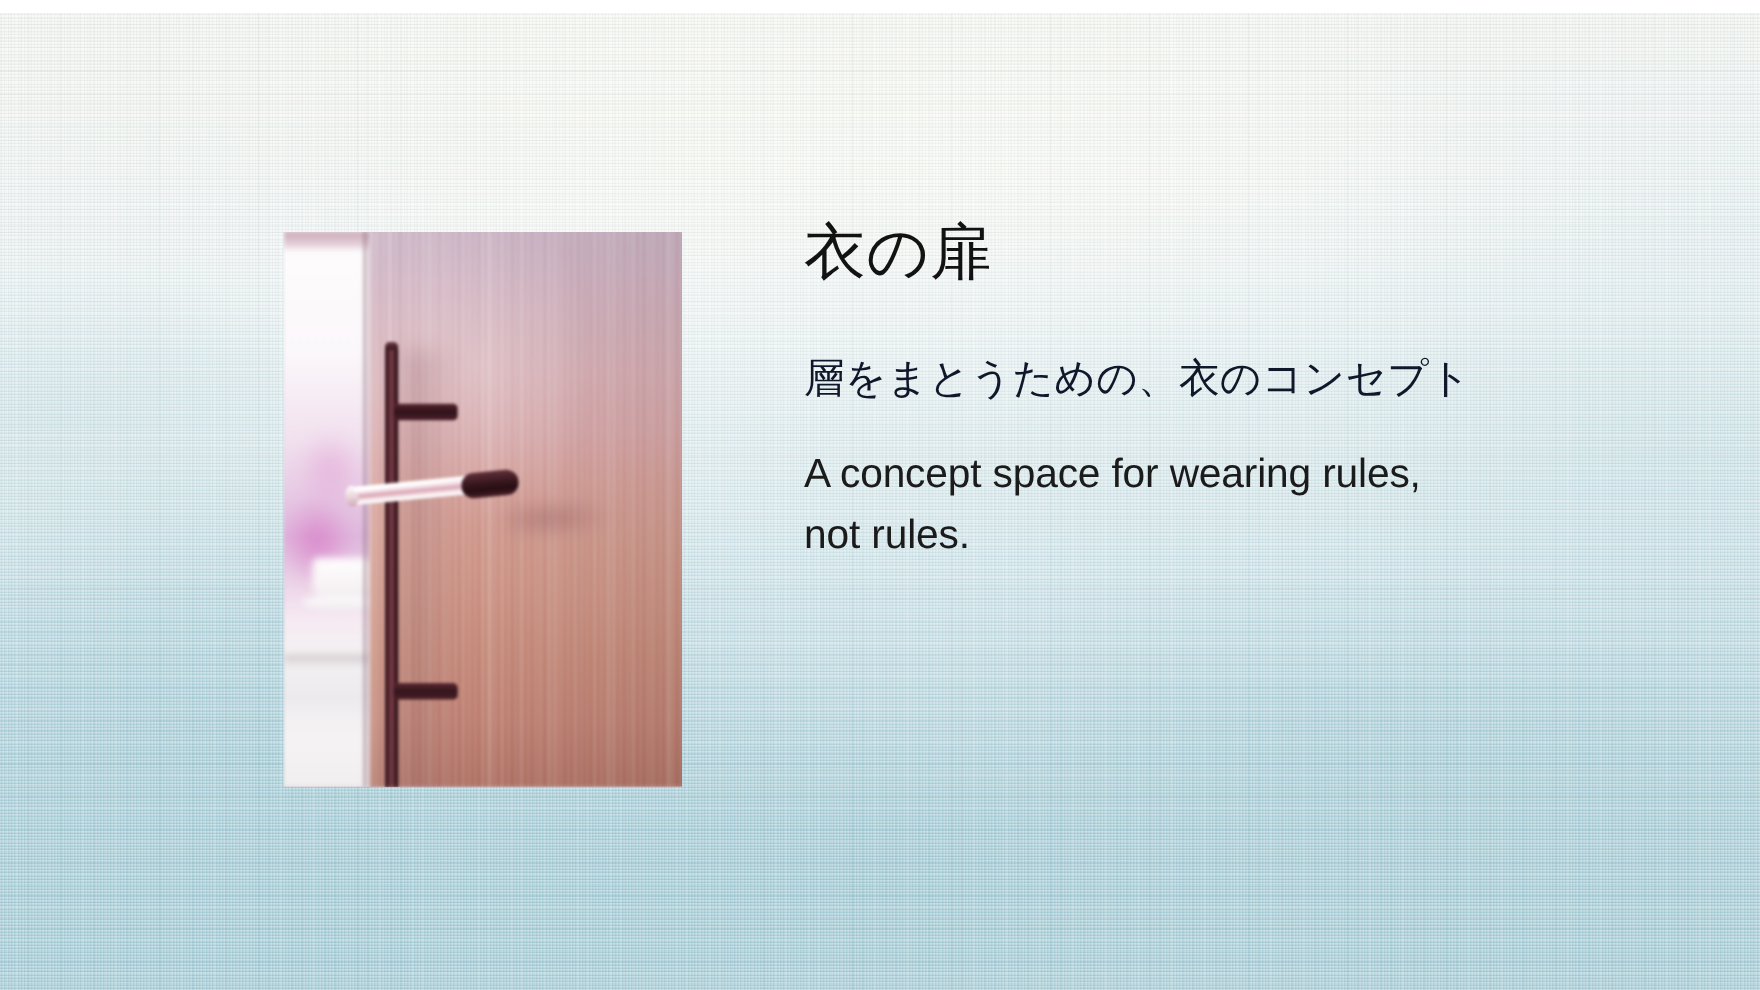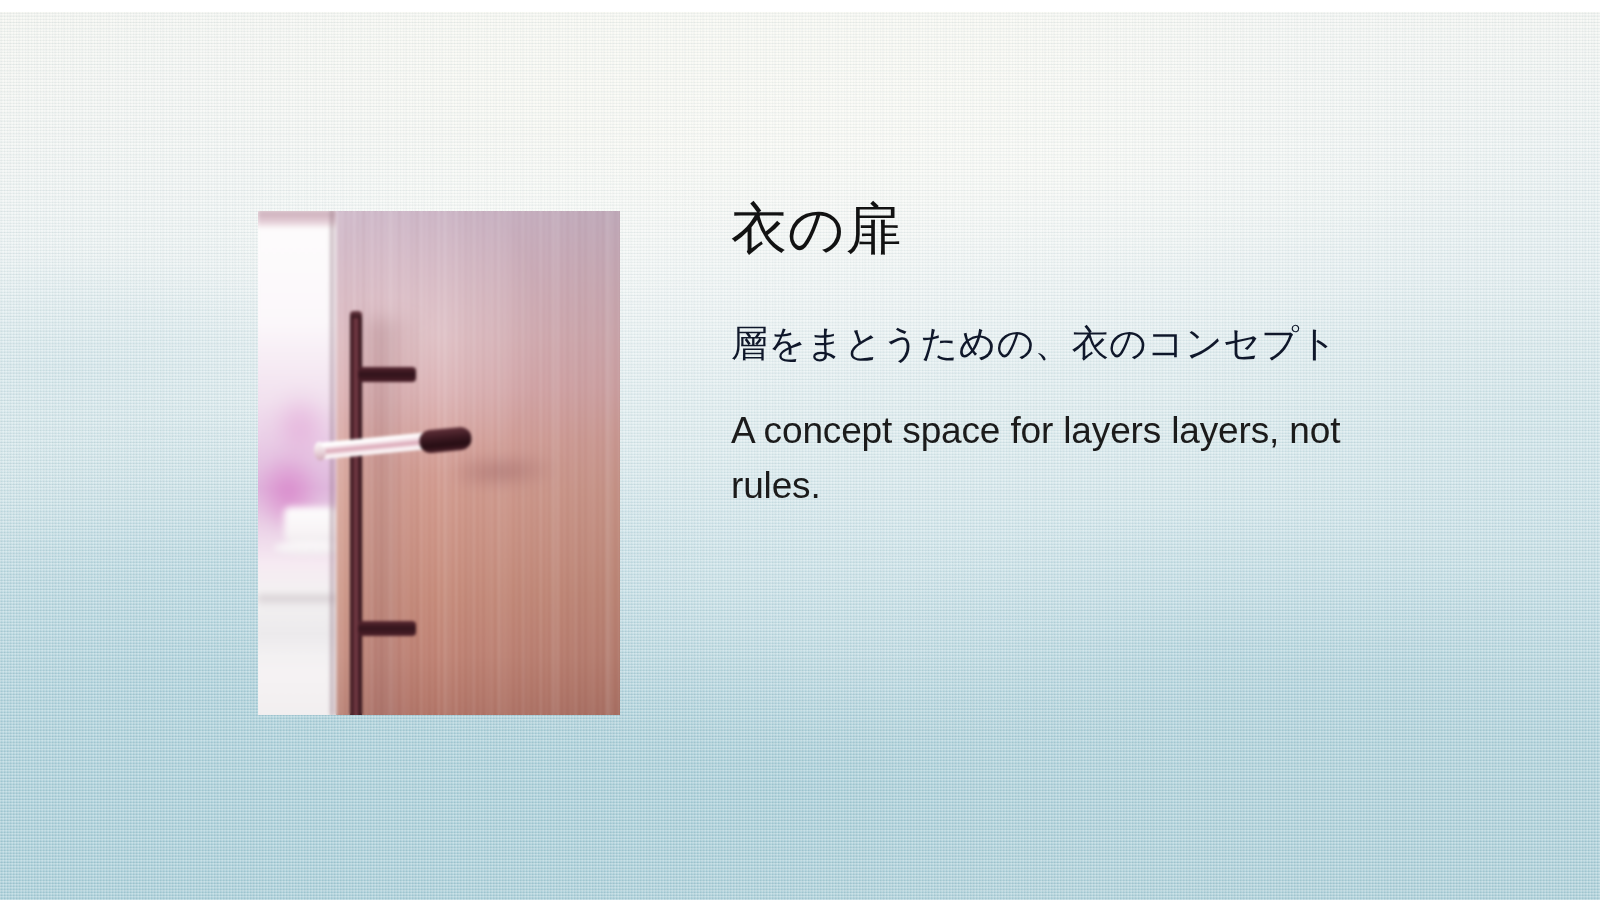--- a/index.html
+++ b/index.html
@@ -341,16 +341,16 @@
       <div class="ph-lever-knob"></div>
     </div>
 
     <div class="ph-bottom-fade"></div>
     <div class="ph-blur"></div>
   </div>
 
   <div id="text-col">
     <h1 id="title">衣の扉</h1>
     <p id="subtitle">層をまとうための、衣のコンセプト</p>
-    <p id="body-text">A concept space for layers layers, not rules.</p>
+    <p id="body-text">A concept space for wearing rules, not rules.</p>
   </div>
 
 </div>
 
 </body></html>

